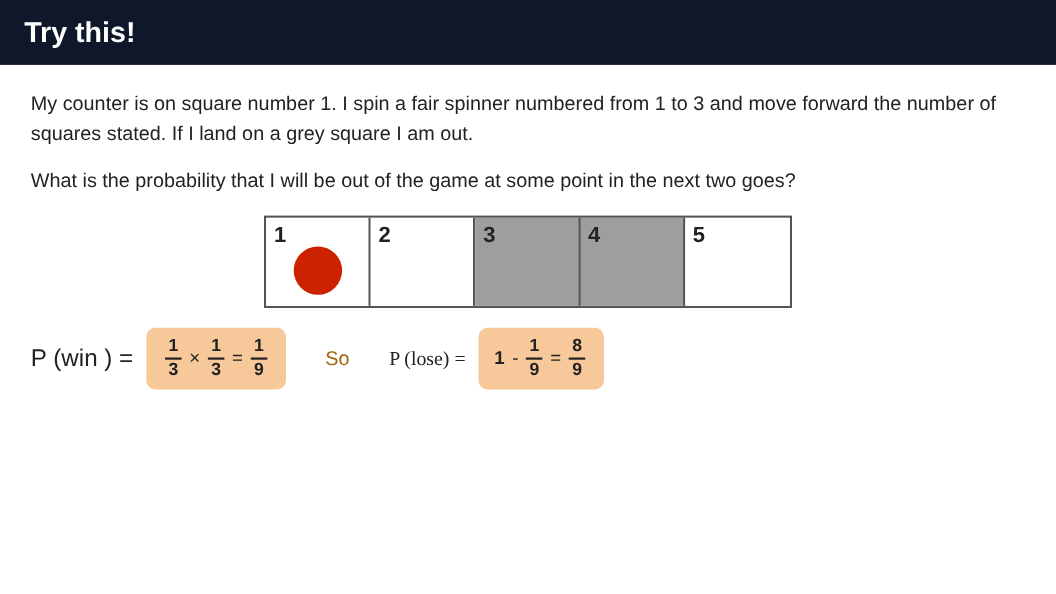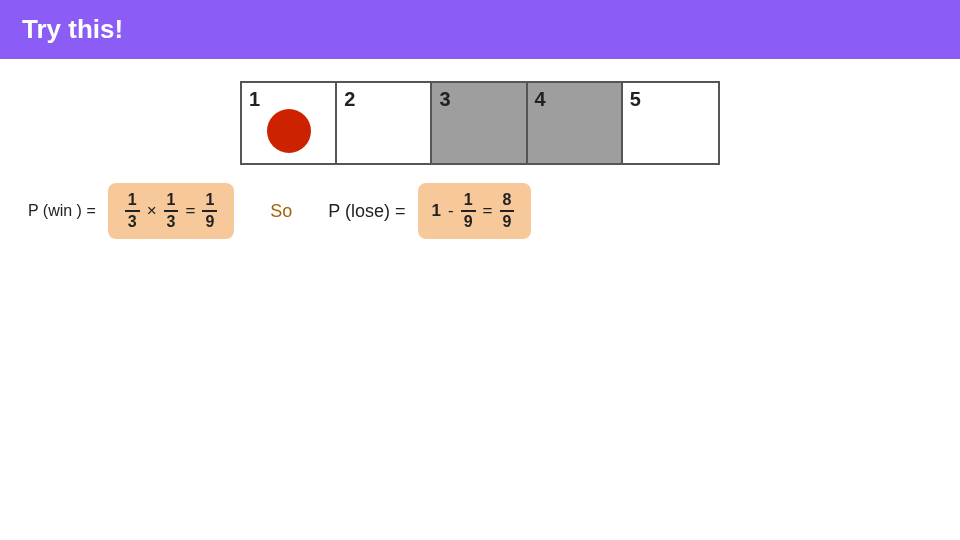--- a/index.html
+++ b/index.html
@@ -6,21 +6,21 @@
 
     body {
       width: 960px;
       height: 540px;
       background: #ffffff;
       font-family: Arial, sans-serif;
       overflow: hidden;
     }
 
     .header {
-      background: #8b5cf6;
+      background: #0f172a;
       padding: 14px 22px;
       margin-bottom: 22px;
     }
 
     .header-title {
       color: #ffffff;
       font-size: 26px;
       font-weight: bold;
     }
 
@@ -87,21 +87,21 @@
     }
 
     .formula-area {
       display: flex;
       align-items: center;
       margin-top: 10px;
       gap: 0;
     }
 
     .formula-label {
-      font-size: 16px;
+      font-size: 22px;
       color: #222;
       margin-right: 12px;
     }
 
     .fraction-box {
       background: #f7c99a;
       border-radius: 8px;
       padding: 8px 14px;
       display: inline-flex;
       align-items: center;
@@ -133,20 +133,21 @@
     .so-label {
       font-size: 18px;
       color: #a16207;
       margin: 0 36px;
     }
 
     .plabel {
       font-size: 18px;
       color: #222;
       margin-right: 12px;
+      font-family: Liberation Serif, serif;
     }
 
     .times-sign {
       font-size: 17px;
       margin: 0 4px;
     }
 
     .eq-sign {
       font-size: 17px;
       margin: 0 4px;
@@ -159,20 +160,22 @@
   </style>
 </head>
 <body>
 
 <div class="header">
   <span class="header-title">Try this!</span>
 </div>
 
 <div class="content">
 
+  <p class="paragraph">My counter is on square number 1. I spin a fair spinner numbered from 1 to 3 and move forward the number of squares stated. If I land on a grey square I am out.</p>
+  <p class="paragraph">What is the probability that I will be out of the game at some point in the next two goes?</p>
 
   <div class="board-area">
     <div class="board">
 
       <div class="board-cell white">
         <span>1</span>
         <div class="counter"></div>
       </div>
 
       <div class="board-cell white">

